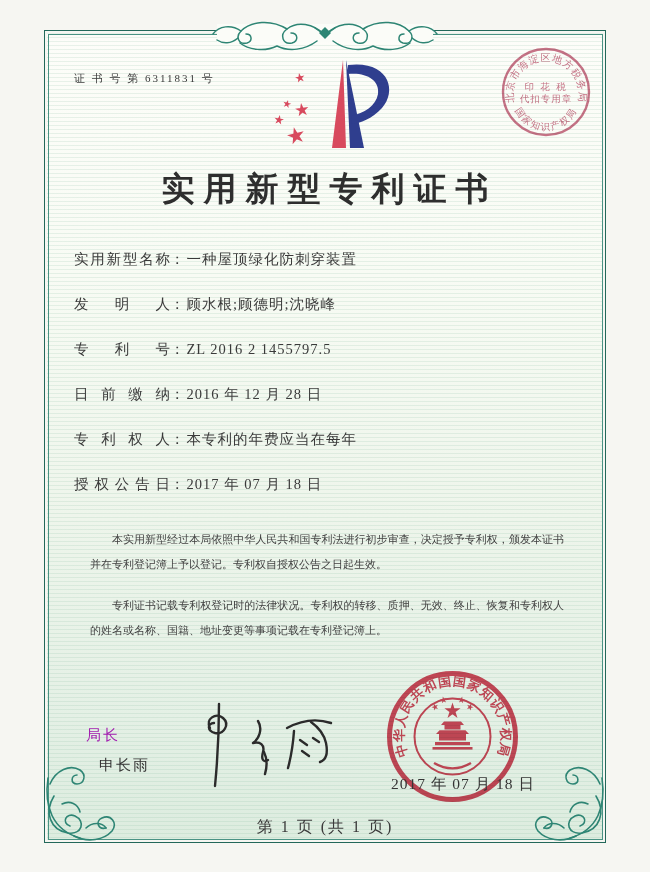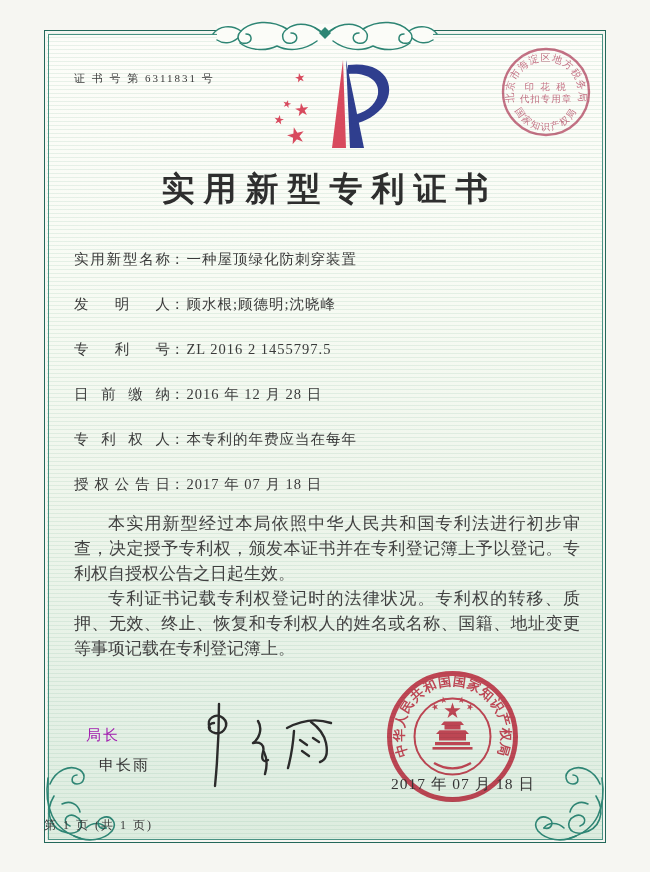--- a/index.html
+++ b/index.html
@@ -35,27 +35,27 @@
   .title{
     position:absolute;left:44px;width:562px;top:167px;text-align:center;
     font-size:33px;font-weight:bold;letter-spacing:9px;text-indent:9px;color:#2e2e2e;
   }
   .fields{position:absolute;left:74px;top:250px;width:505px;}
   .field-row{height:45px;font-size:14.5px;white-space:nowrap;color:#3a3a3a;}
   .flabel{display:inline-block;width:96px;text-align:justify;text-align-last:justify;vertical-align:top;}
   .fsep{display:inline-block;margin-right:2px;}
   .fvalue{letter-spacing:1px;}
   .paras{position:absolute;left:74px;top:511px;width:506px;}
-  .paras p{margin:0;font-size:17px;line-height:25px;text-indent:2em;text-align:justify;color:#414141;}
+  .paras p{margin:16px;font-size:11px;line-height:25px;text-indent:2em;text-align:justify;color:#414141;}
   .director-label{position:absolute;left:86px;top:726px;font-size:15px;letter-spacing:2px;color:#a21caf;}
   .director-name{position:absolute;left:86px;top:756px;font-size:15px;letter-spacing:2px;color:#333;margin-left:13px;}
   .signature{position:absolute;left:192px;top:697px;}
   .seal{position:absolute;left:380px;top:664px;mix-blend-mode:multiply;opacity:.93;}
   .seal-date{position:absolute;left:391px;top:774px;font-size:15.5px;letter-spacing:1px;color:#353535;z-index:5;}
-  .footer{position:absolute;left:44px;width:562px;top:817px;font-size:12px;letter-spacing:2px;color:#3a3a3a;}
+  .footer{position:absolute;left:44px;width:562px;top:817px;text-align:center;font-size:16px;letter-spacing:2px;color:#3a3a3a;}
   svg text{font-family:"Liberation Serif","DejaVu Serif",serif;}
 </style>
 </head>
 <body>
 
 <div class="page">
 
   <div class="frame">
     <div class="paper"></div>
     <div class="frame-inner"></div>

